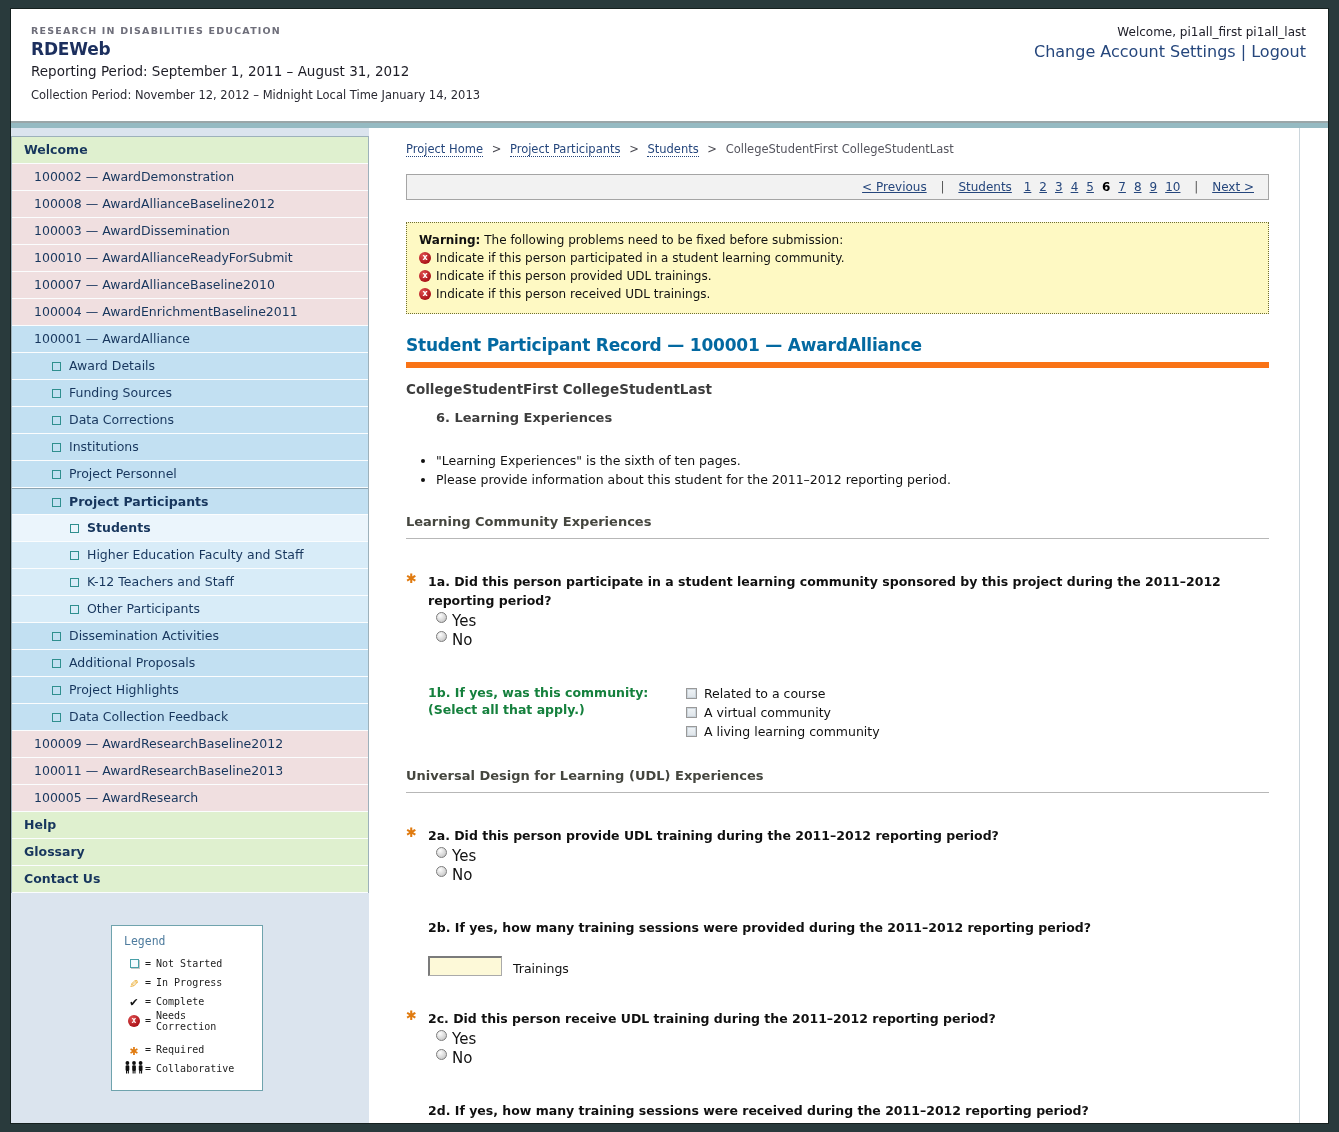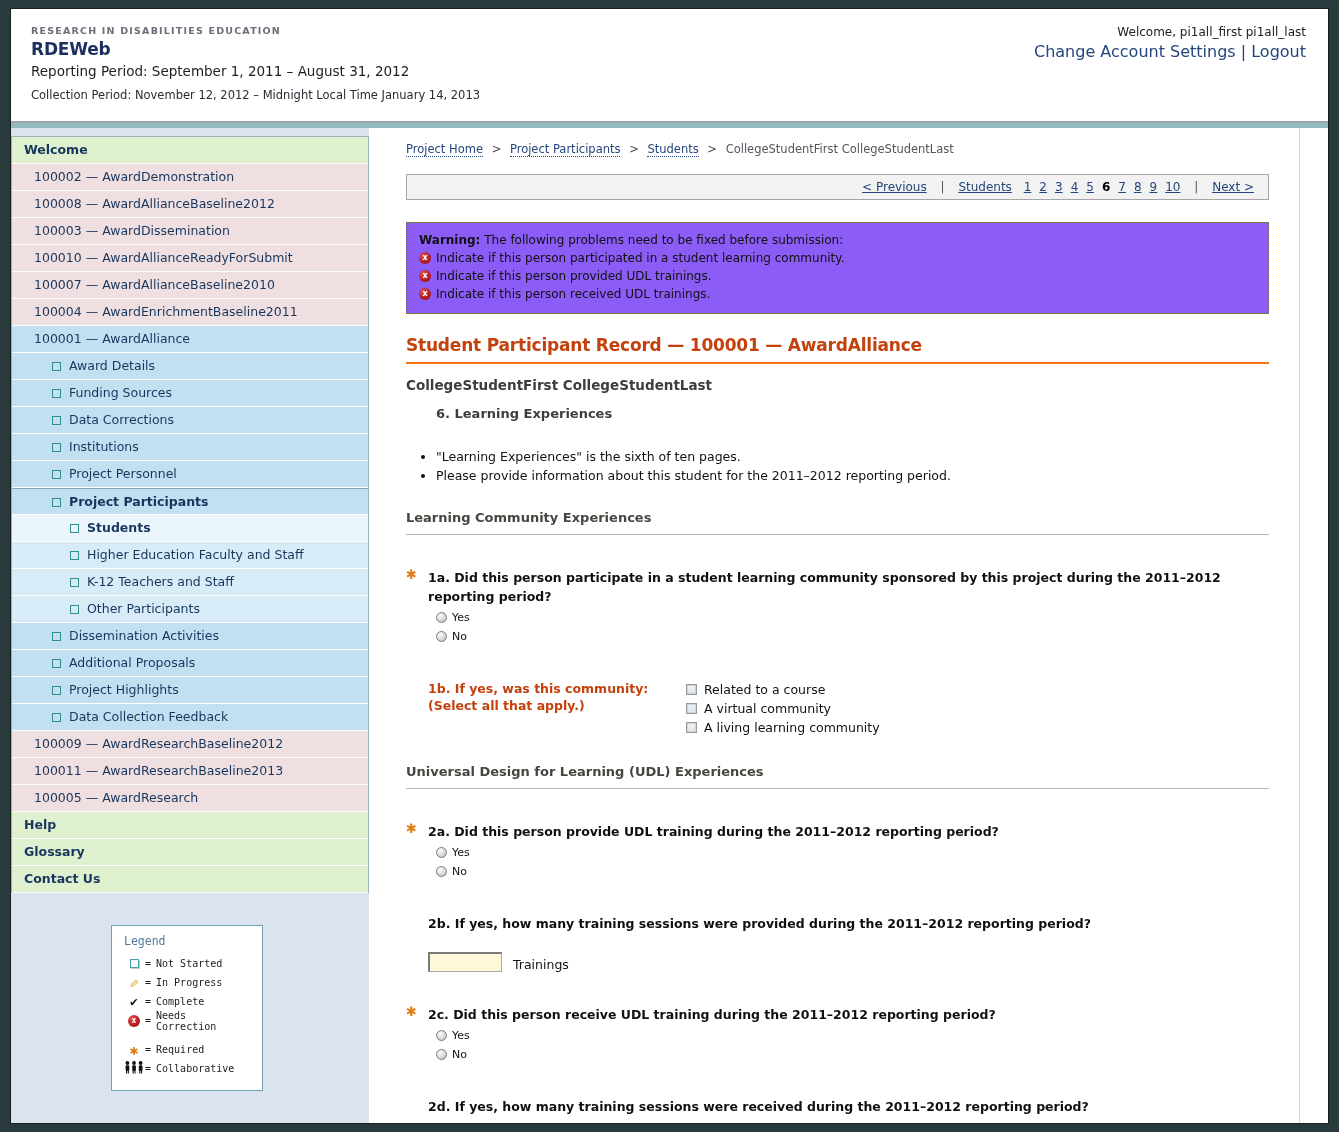--- a/index.html
+++ b/index.html
@@ -60,43 +60,43 @@
   .breadcrumb a { text-decoration:none; border-bottom:1px dotted #25467c; margin:0 2px; }
   .breadcrumb a:first-child { margin-left:0; }
   .bc-sep { margin:0 3px; color:#4a4a52; }
   .bc-current { color:#55555e; margin-left:2px; }
 
   .pager { margin-top:18px; background:#f2f2f2; border:1px solid #a5a5a5; height:26px; line-height:24px; text-align:right; padding-right:10px; font-size:12px; color:#444; }
   .pager a { text-decoration:underline; margin:0 4px; }
   .pager .cur { font-weight:bold; color:#000; margin:0 4px; }
   .pager .psep { margin:0 6px; color:#555; }
 
-  .warning-box { margin-top:22px; background:#8b5cf6; border:1px dotted #6e6e34; padding:10px 20px 12px 12px; font-size:12px; color:#111; }
+  .warning-box { margin-top:22px; background:#fef9c3; border:1px dotted #6e6e34; padding:10px 20px 12px 12px; font-size:12px; color:#111; }
   .warning-head { margin-bottom:4px; }
   .warning-head b { font-weight:bold; }
   .warn-row { display:flex; align-items:center; gap:5px; margin-top:4px; }
 
-  h1.rec-title { margin-top:21px; font-size:17px; color:#c2410c; letter-spacing:-0.2px; border-bottom:2px solid #f97316; padding-bottom:7px; }
+  h1.rec-title { margin-top:21px; font-size:17px; color:#0369a1; letter-spacing:-0.2px; border-bottom:6px solid #f97316; padding-bottom:7px; }
   h2.student-name { margin-top:13px; font-size:13.5px; color:#3d3d3d; }
   h3.part-title { margin-top:13px; margin-left:30px; font-size:13px; color:#3d3d3d; }
 
   ul.notes { margin:28px 0 0 30px; font-size:12.5px; color:#111; }
   ul.notes li { margin-bottom:4px; }
 
   .section-head { margin-top:27px; font-size:13px; font-weight:bold; color:#45463f; border-bottom:1px solid #b7b7b7; padding-bottom:9px; }
 
   .question { margin-top:32px; position:relative; padding-left:22px; max-width:872px; }
   .req-star { position:absolute; left:0; top:0; color:#e07b10; font-size:13px; font-weight:bold; }
   .q-text { font-size:12.5px; font-weight:bold; color:#101010; line-height:17px; }
   .radio-group { margin-top:3px; margin-left:8px; }
-  .radio-row { height:19px; display:flex; align-items:center; font-size:11px; color:#111; cursor:pointer; }
+  .radio-row { height:19px; display:flex; font-size:15px; color:#111; cursor:pointer; }
   .radio-dot { display:inline-block; width:11px; height:11px; border-radius:50%; border:1px solid #7c7c7c; background:radial-gradient(circle at 35% 30%, #fdfdfd, #cfcfcf 70%, #aeaeae); margin-right:5px; flex:none; }
 
   .q1b { display:flex; margin-top:34px; padding-left:22px; }
-  .q1b-label { width:258px; flex:none; font-size:12.5px; font-weight:bold; color:#c2410c; line-height:17px; }
+  .q1b-label { width:258px; flex:none; font-size:12.5px; font-weight:bold; color:#15803d; line-height:17px; }
   .check-list { padding-top:0; }
   .check-row { height:19px; display:flex; align-items:center; font-size:12.5px; color:#111; cursor:pointer; }
   .form-checkbox { display:inline-block; width:11px; height:11px; border:1px solid #999; background:linear-gradient(#f0f4f7,#dde3e8); box-shadow:inset 0 0 0 1px #ccd5dc; margin-right:7px; flex:none; }
 
   .answer-inline { margin-top:20px; margin-left:22px; display:flex; align-items:flex-end; }
   .num-input { width:74px; height:20px; background:#fdf9d8; border-top:2px solid #7b7b7b; border-left:2px solid #7b7b7b; border-bottom:1px solid #aaa; border-right:1px solid #aaa; font-size:12px; padding:0 4px; font-family:"DejaVu Sans", sans-serif; }
   .unit-label { font-size:12.5px; color:#111; margin-left:11px;text-align:right; }
 </style>
 </head>
 <body>

